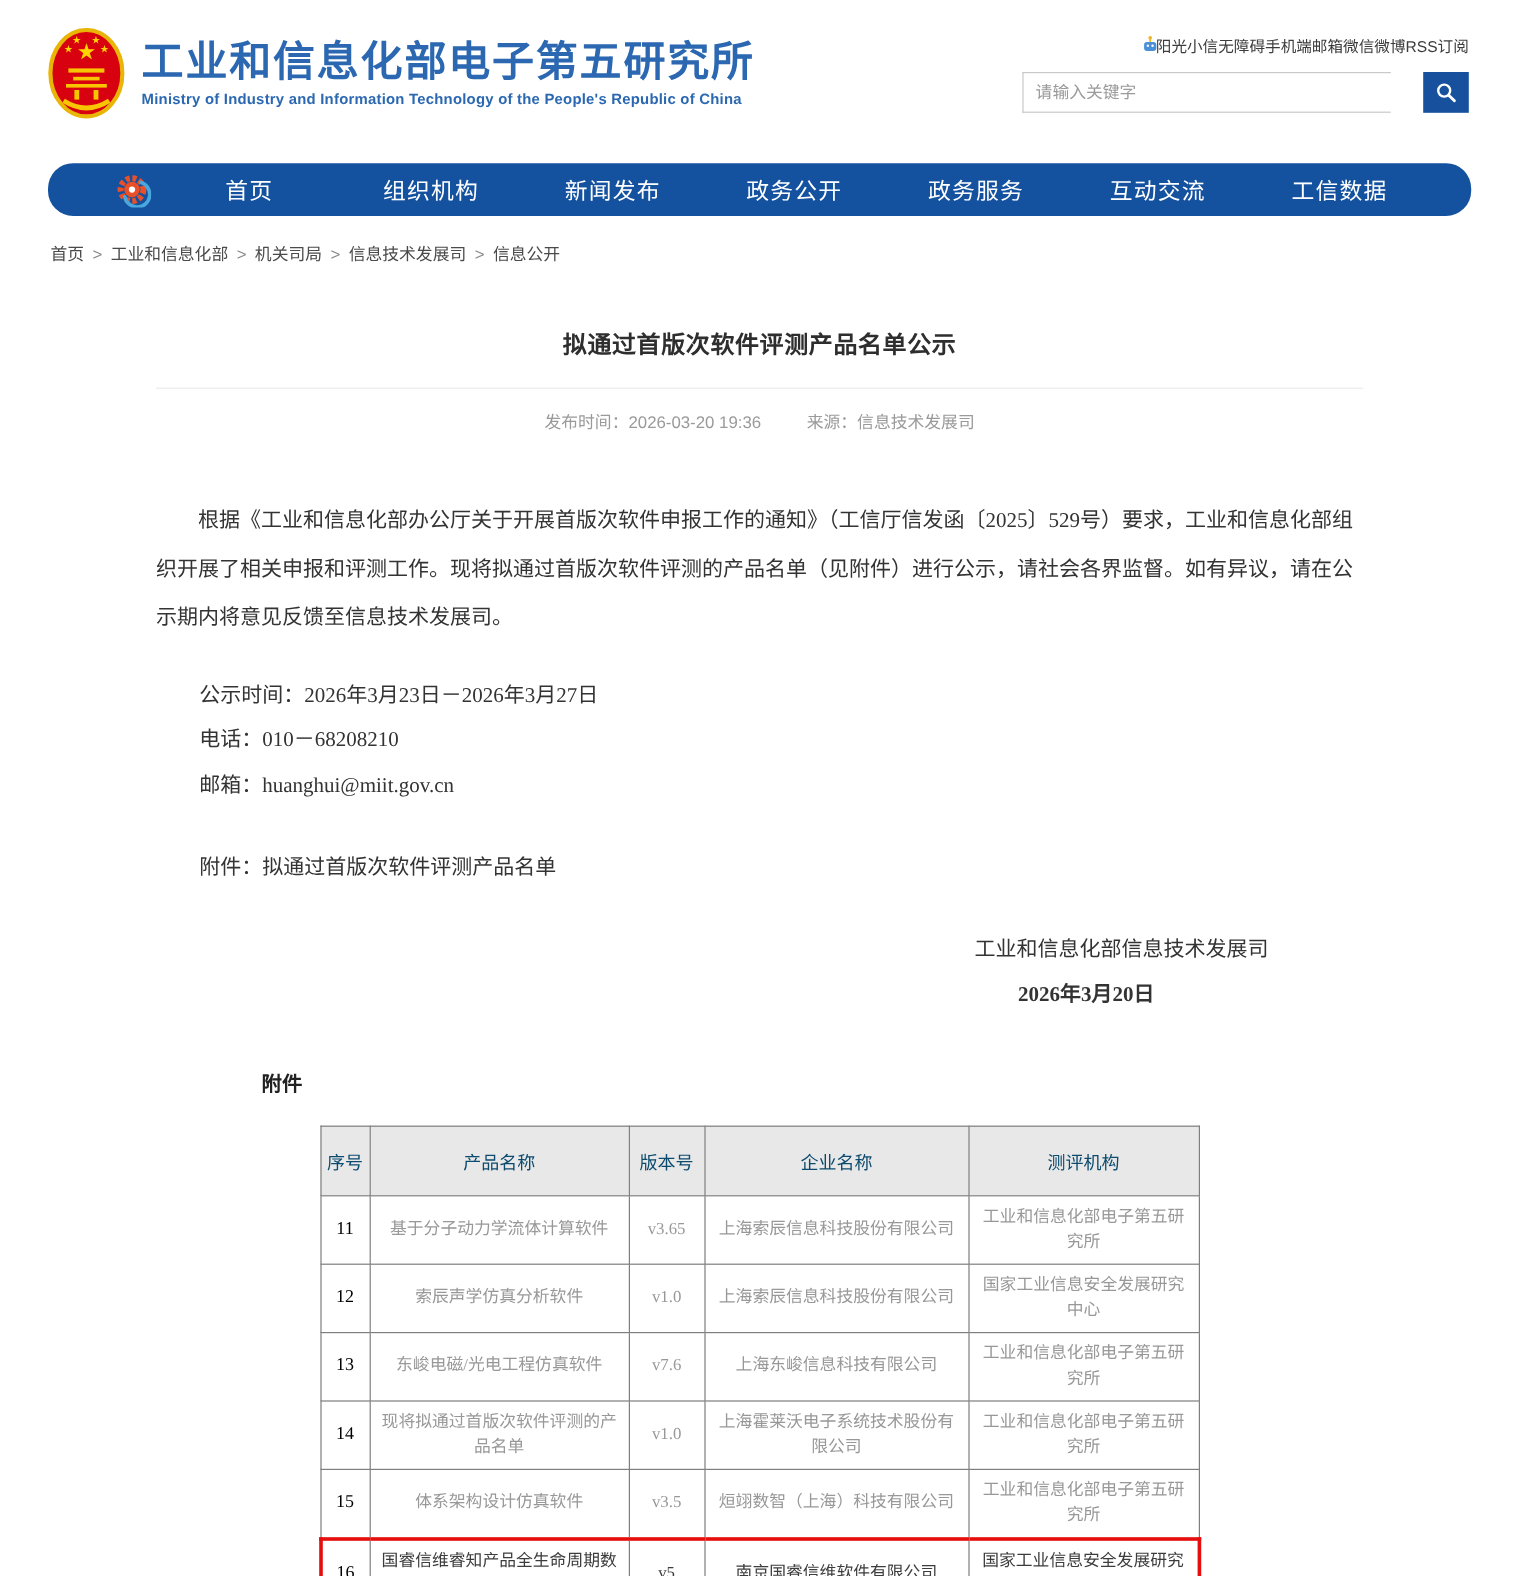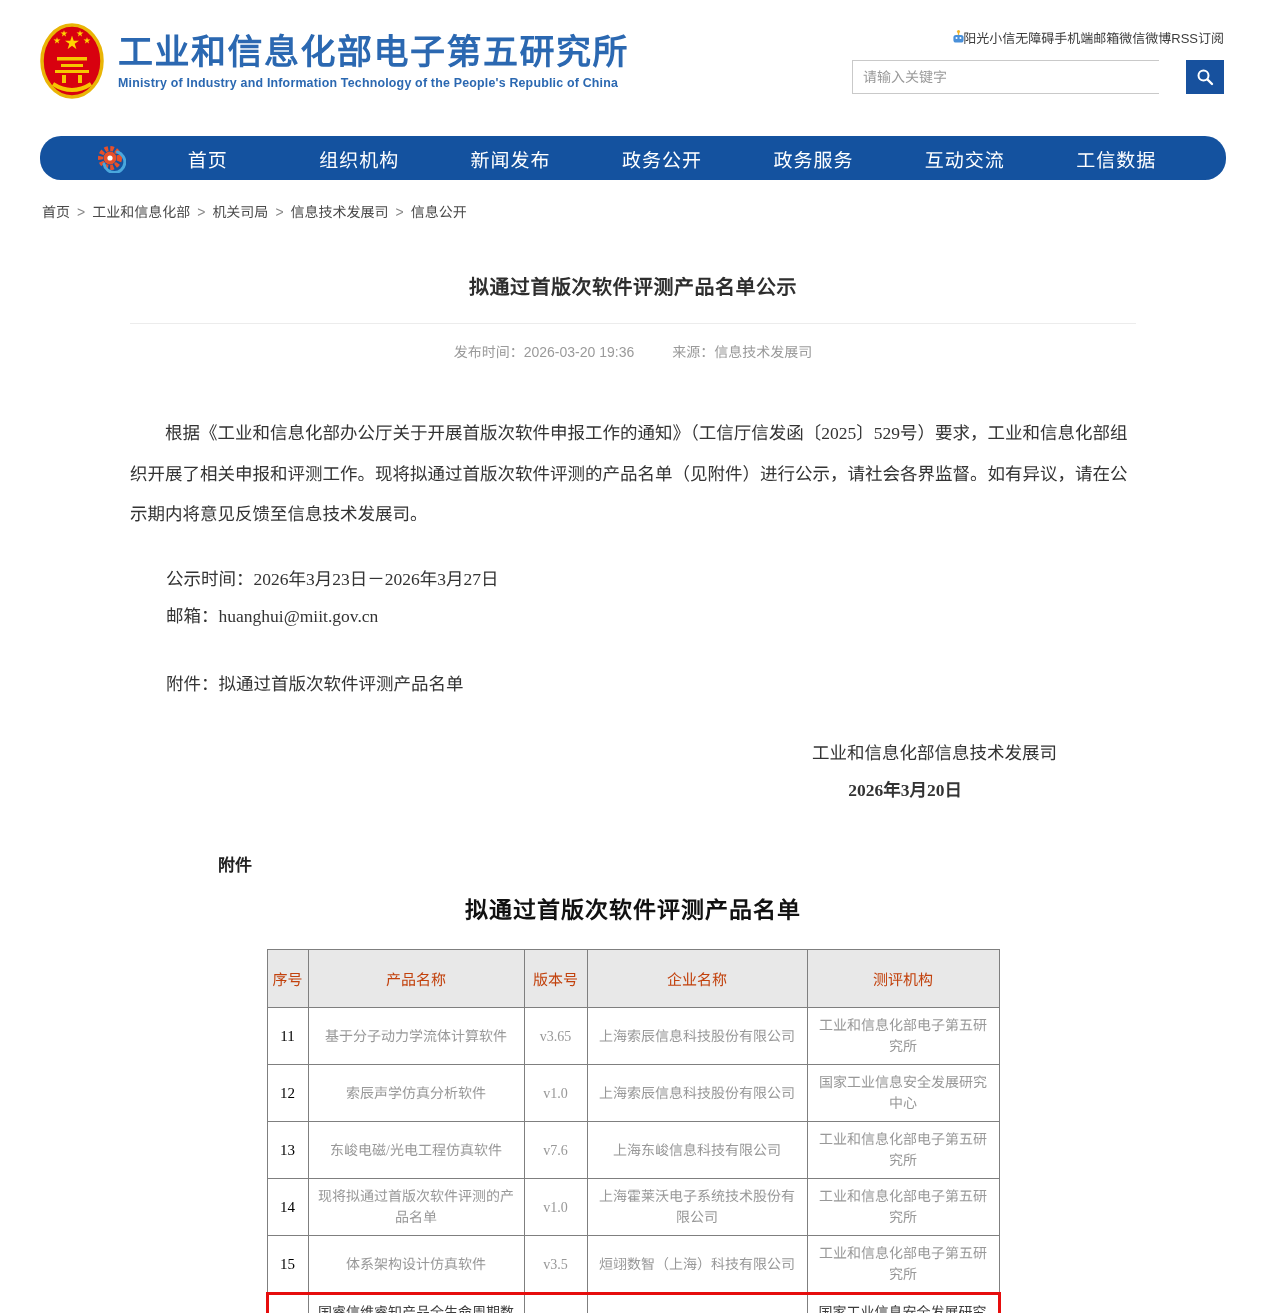--- a/index.html
+++ b/index.html
@@ -62,21 +62,21 @@
   .annex-label { margin: 50px 0 0 88px; font-size: 17px; font-weight: bold; color: #222; font-family: "Liberation Sans", sans-serif; }
   .table-title { text-align: center; font-family: "Liberation Serif", serif; font-weight: bold; font-size: 23px; color: #111; margin-top: 15px; letter-spacing: 1px; }
 
   table.product-table {
     width: 732px; margin: 24px auto 36px; border-collapse: collapse; table-layout: fixed;
     font-family: "Liberation Serif", serif;
   }
   .product-table th, .product-table td { border: 1px solid #7f7f7f; text-align: center; vertical-align: middle; }
   .product-table th {
     background: #e8e8e8; font-family: "Liberation Sans", sans-serif; font-weight: 400;
-    font-size: 15px; color: #c2410c; height: 30px; padding: 18px 4px;
+    font-size: 15px; color: #0c4a6e; height: 30px; padding: 18px 4px;
   }
   .product-table td { font-size: 14px; padding: 7px 5px; line-height: 1.5; color: #444; }
   .product-table td.col-no { font-size: 15px; color: #000000; }
   td.soft { color: #989898; filter: blur(0.45px); }
   tr.hl td { border-top: 3px solid #e60d0d; border-bottom: 3px solid #e60d0d; color: #3c3c3c; }
   tr.hl td:first-child { border-left: 3px solid #e60d0d; }
   tr.hl td:last-child { border-right: 3px solid #e60d0d; }
 </style>
 </head>
 <body>
@@ -157,30 +157,30 @@
     <div class="title-divider"></div>
     <div class="meta">
       <span>发布时间：</span><span>2026-03-20 19:36</span><span class="src">来源：</span><span>信息技术发展司</span>
     </div>
 
     <div class="doc">
       <p class="body-para">根据《工业和信息化部办公厅关于开展首版次软件申报工作的通知》（工信厅信发函〔2025〕529号）要求，工业和信息化部组织开展了相关申报和评测工作。现将拟通过首版次软件评测的产品名单（见附件）进行公示，请社会各界监督。如有异议，请在公示期内将意见反馈至信息技术发展司。</p>
 
       <div class="contact">
         <div>公示时间：2026年3月23日－2026年3月27日</div>
+        <div>电话：010－68208210</div>
         <div>邮箱：huanghui@miit.gov.cn</div>
       </div>
 
       <div class="attach-line">附件：拟通过首版次软件评测产品名单</div>
 
       <div class="sign-org">工业和信息化部信息技术发展司</div>
       <div class="sign-date">2026年3月20日</div>
 
       <div class="annex-label">附件</div>
-      <h2 class="table-title">拟通过首版次软件评测产品名单</h2>
 
       <table class="product-table" id="product-table">
         <colgroup>
           <col style="width:41px">
             <col style="width:216px">
             <col style="width:63px">
             <col style="width:220px">
             <col style="width:192px">
         </colgroup>
         <thead>

